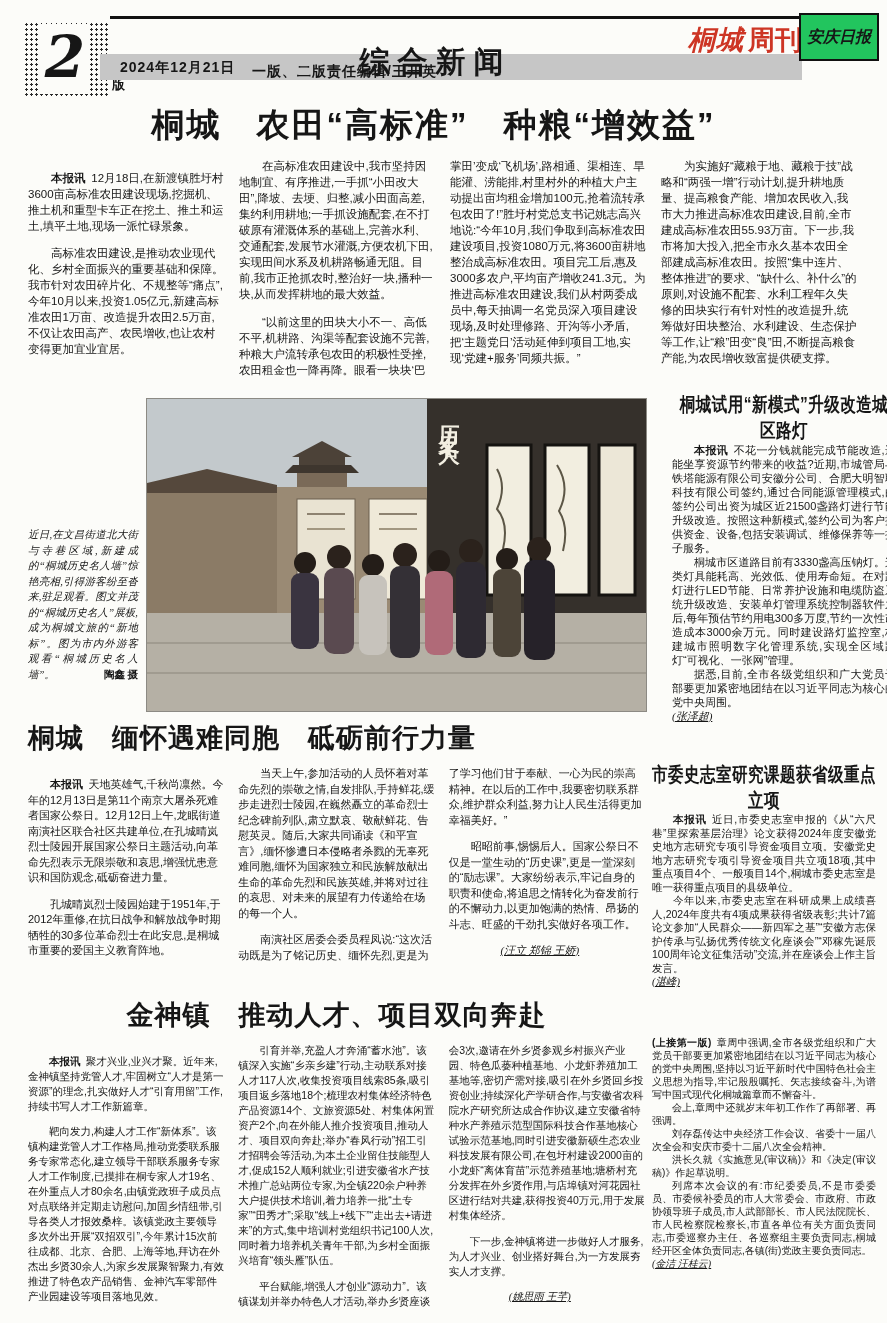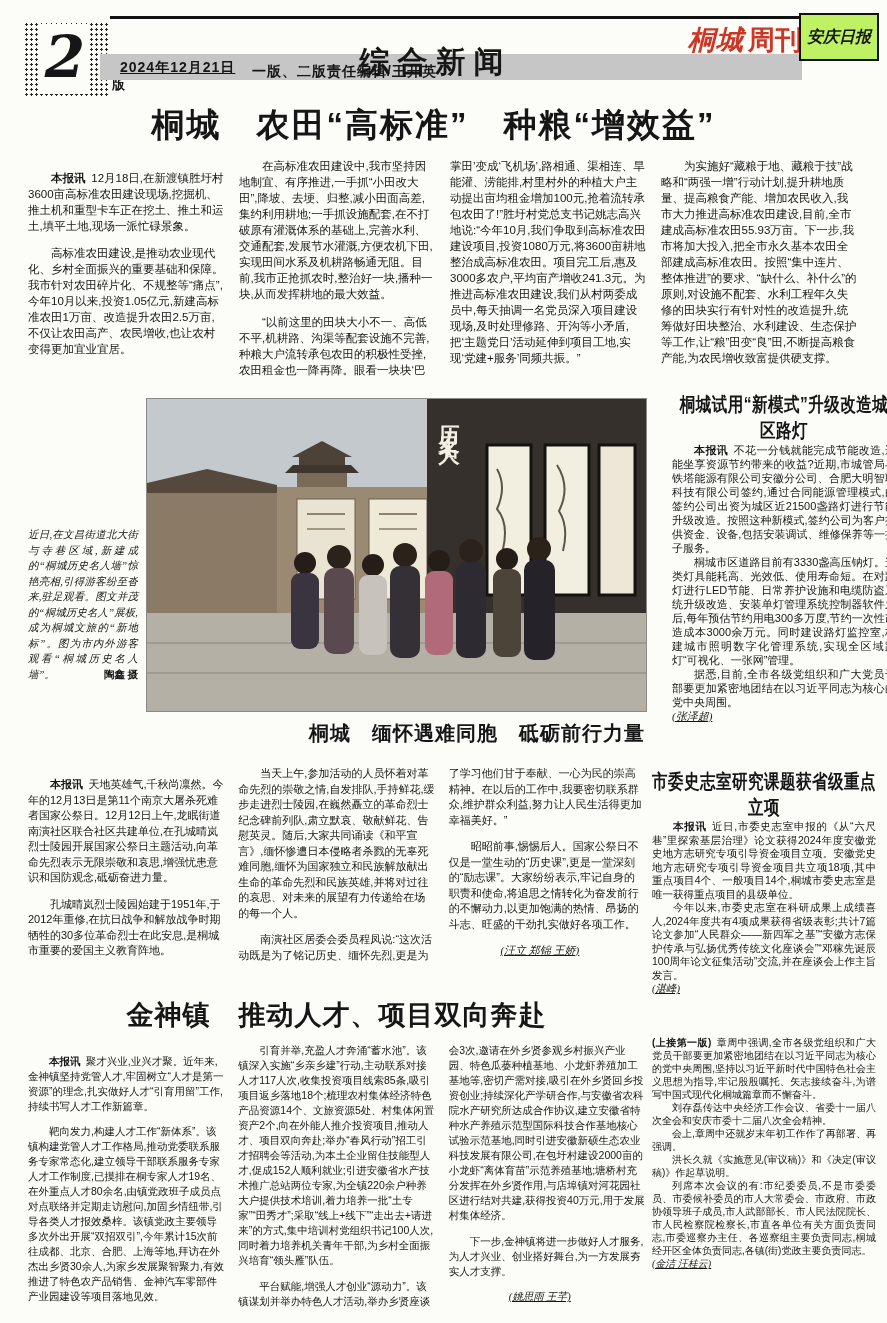--- a/index.html
+++ b/index.html
@@ -7,29 +7,29 @@
         font-family:"Liberation Sans",sans-serif;overflow:hidden;}
   
   .pn{position:absolute;left:24px;top:22px;width:84px;height:74px;
       background-image:radial-gradient(#2a2a2a 1.1px,transparent 1.35px);background-size:5px 5px;}
   .pn .num{position:absolute;left:16px;top:2px;width:50px;height:70px;background:#fcfcf9;
       font-family:"DejaVu Serif",serif;font-style:italic;font-weight:bold;font-size:58px;line-height:66px;
       text-align:center;}
   .ban{position:absolute;left:112px;top:76px;font-size:13px;font-weight:bold;}
   .topline{position:absolute;left:110px;top:16px;width:692px;height:3px;background:#111;}
   .graybar{position:absolute;left:100px;top:54px;width:702px;height:26px;background:#c6c6c6;}
-  .date{position:absolute;left:120px;top:59px;font-size:14px;font-weight:bold;letter-spacing:1px;text-decoration:underline;}
+  .date{position:absolute;left:120px;top:59px;font-size:14px;font-weight:bold;letter-spacing:1px;}
   .editor{position:absolute;left:252px;top:63px;font-size:14px;font-weight:bold;letter-spacing:1px;}
   .section{position:absolute;left:0;width:871px;top:42px;text-align:center;font-size:30px;font-weight:900;letter-spacing:8px;}
   .weekly{position:absolute;left:688px;top:22px;font-family:"DejaVu Serif",serif;color:#cd3524;font-size:27px;white-space:nowrap;}
   .weekly .w1{font-style:italic;font-weight:bold;letter-spacing:1px;}
   .weekly .w2{font-weight:900;margin-left:4px;text-align:center;}
   .paperbox{position:absolute;left:799px;top:13px;width:76px;height:44px;border:2px solid #111;
       display:flex;align-items:center;justify-content:center;font-family:"DejaVu Serif",serif;
-      font-weight:bold;font-style:italic;font-size:16px;background:#bef264;}
+      font-weight:bold;font-style:italic;font-size:16px;background:#22c55e;}
   
   h1,h2,h3{margin:0;font-weight:900;}
   .cols p,.colbody p{margin:0;text-align:justify;}
   .indent{text-indent:2em;}
   .dateline{font-weight:900;margin-right:.5em;}
   .byline{text-align:center;padding-right:14px;font-family:"Liberation Serif",serif;font-style:italic;text-decoration:underline;}
   
   .main-title{position:absolute;left:20px;width:827px;top:103px;text-align:center;font-size:33px;letter-spacing:2px;}
   .main-cols{position:absolute;left:28px;top:158px;width:830px;height:234px;
       column-count:4;column-gap:14px;font-size:11.5px;line-height:16px;overflow:hidden;}
@@ -39,26 +39,26 @@
   .caption .credit{font-style:normal;font-weight:bold;float:right;}
   .photo{position:absolute;left:146px;top:398px;width:499px;height:312px;border:1px solid #8c8a84;background:#b9b3a6;}
   .walltext{position:absolute;left:288px;top:10px;writing-mode:vertical-rl;color:#f3efe2;
       font-family:"DejaVu Serif",serif;font-size:21px;letter-spacing:6px;font-weight:bold;}
   
   .sidebox{position:absolute;left:652px;width:224px;}
   .side-title{text-align:center;font-size:15.5px;letter-spacing:.5px;margin-bottom:9px;transform:scaleY(1.25);transform-origin:top;}
   .colbody{font-size:11px;line-height:14px;overflow:hidden;}
   .streetlight{top:392px;margin-left:20px;}
   .streetlight .colbody{height:300px;}
-  .history{top:762px;margin-top:7px;}
+  .history{top:762px;}
   .history .colbody{height:206px;font-size:10.5px;line-height:13.5px;}
   .continued{top:1036px;}
   .continued .colbody{height:284px;font-size:10px;line-height:13px;}
   
-  .mem-title{position:absolute;left:28px;width:617px;top:720px;text-align:right;font-size:20px;letter-spacing:1px;}
+  .mem-title{position:absolute;left:28px;width:617px;top:720px;text-align:left;font-size:27px;letter-spacing:1px;}
   .mem-cols{position:absolute;left:28px;top:766px;width:617px;height:236px;
       column-count:3;column-gap:14px;font-size:11px;line-height:15.5px;overflow:hidden;}
   .jin-title{position:absolute;left:28px;width:617px;top:997px;text-align:center;font-size:27px;letter-spacing:1px;}
   .jin-cols{position:absolute;left:28px;top:1043px;width:617px;height:276px;
       column-count:3;column-gap:14px;font-size:10.5px;line-height:15px;overflow:hidden;}
 </style>
 </head>
 <body>
 
 <div class="page">
@@ -180,21 +180,21 @@
     <p class="indent">靶向发力,构建人才工作“新体系”。该镇构建党管人才工作格局,推动党委联系服务专家常态化,建立领导干部联系服务专家人才工作制度,已摸排在桐专家人才19名、在外重点人才80余名,由镇党政班子成员点对点联络并定期走访慰问,加固乡情纽带,引导各类人才报效桑梓。该镇党政主要领导多次外出开展“双招双引”,今年累计15次前往成都、北京、合肥、上海等地,拜访在外杰出乡贤30余人,为家乡发展聚智聚力,有效推进了特色农产品销售、金神汽车零部件产业园建设等项目落地见效。</p>
     <p class="indent">引育并举,充盈人才奔涌“蓄水池”。该镇深入实施“乡亲乡建”行动,主动联系对接人才117人次,收集投资项目线索85条,吸引项目返乡落地18个;梳理农村集体经济特色产品资源14个、文旅资源5处、村集体闲置资产2个,向在外能人推介投资项目,推动人才、项目双向奔赴;举办“春风行动”招工引才招聘会等活动,为本土企业留住技能型人才,促成152人顺利就业;引进安徽省水产技术推广总站两位专家,为全镇220余户种养大户提供技术培训,着力培养一批“土专家”“田秀才”;采取“线上+线下”“走出去+请进来”的方式,集中培训村党组织书记100人次,同时着力培养机关青年干部,为乡村全面振兴培育“领头雁”队伍。</p>
     <p class="indent">平台赋能,增强人才创业“源动力”。该镇谋划并举办特色人才活动,举办乡贤座谈会3次,邀请在外乡贤参观乡村振兴产业园、特色瓜蒌种植基地、小龙虾养殖加工基地等,密切产需对接,吸引在外乡贤回乡投资创业;持续深化产学研合作,与安徽省农科院水产研究所达成合作协议,建立安徽省特种水产养殖示范型国际科技合作基地核心试验示范基地,同时引进安徽新硕生态农业科技发展有限公司,在包圩村建设2000亩的小龙虾“离体育苗”示范养殖基地;塘桥村充分发挥在外乡贤作用,与店埠镇对河花园社区进行结对共建,获得投资40万元,用于发展村集体经济。</p>
     <p class="indent">下一步,金神镇将进一步做好人才服务,为人才兴业、创业搭好舞台,为一方发展夯实人才支撑。</p>
     <p class="byline">(姚思雨 王芊)</p>
   </div>
 
   <div class="sidebox continued">
     <div class="colbody">
       <p><b class="dateline">(上接第一版)</b><span>章周中强调,全市各级党组织和广大党员干部要更加紧密地团结在以习近平同志为核心的党中央周围,坚持以习近平新时代中国特色社会主义思想为指导,牢记殷殷嘱托、矢志接续奋斗,为谱写中国式现代化桐城篇章而不懈奋斗。</span></p>
+      <p class="indent">会上,章周中还就岁末年初工作作了再部署、再强调。</p>
       <p class="indent">刘存磊传达中央经济工作会议、省委十一届八次全会和安庆市委十二届八次全会精神。</p>
-      <p class="indent">会上,章周中还就岁末年初工作作了再部署、再强调。</p>
       <p class="indent">洪长久就《实施意见(审议稿)》和《决定(审议稿)》作起草说明。</p>
       <p class="indent">列席本次会议的有:市纪委委员,不是市委委员、市委候补委员的市人大常委会、市政府、市政协领导班子成员,市人武部部长、市人民法院院长、市人民检察院检察长,市直各单位有关方面负责同志,市委巡察办主任、各巡察组主要负责同志,桐城经开区全体负责同志,各镇(街)党政主要负责同志。</p>
       <p class="byline">(金洁 汪桂云)</p>
     </div>
   </div>
 
 </div>
 
 </body></html>

